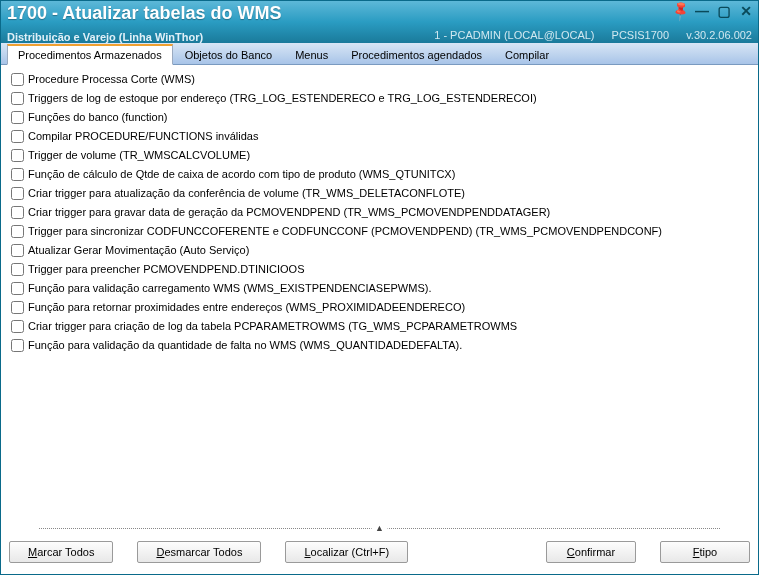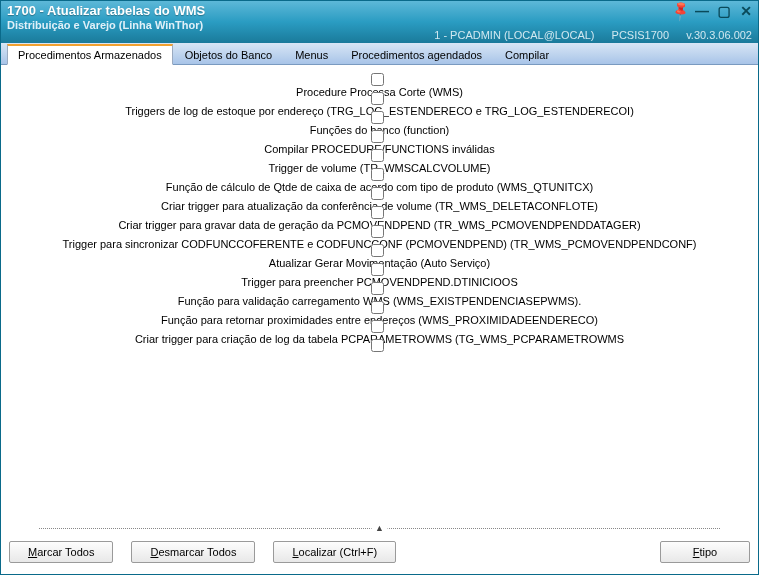--- a/index.html
+++ b/index.html
@@ -1,49 +1,49 @@
 <!DOCTYPE html>
 <html><head>
 <meta charset="utf-8">
 <style>
 * { box-sizing: border-box; margin: 0; padding: 0; }
 body { font-family: Tahoma, Arial, sans-serif; font-size: 11px; background: #fff; width: 759px; height: 575px; overflow: hidden; border: 1px solid #0a6a8a; }
 .titlebar { background: linear-gradient(to bottom, #5db8d8 0%, #2a9cc2 50%, #1a7a9a 100%); height: 42px; padding: 2px 6px; position: relative; }
-.title-main { color: #fff; font-size: 13px; font-weight: bold; text-shadow: 0 1px 1px rgba(0,0,0,0.3); }
-.title-sub { color: #e0f0f8; font-size: 11px; font-weight: bold; margin-top: 1px; }
+.title-main { color: #fff; font-size: 18px; font-weight: bold; text-shadow: 0 1px 1px rgba(0,0,0,0.3); }
+.title-sub { color: #e0f0f8; font-size: 11px; font-weight: bold; margin-top: 7px; }
 .title-right { position: absolute; right: 6px; bottom: 2px; color: #d0e8f0; font-size: 11px; }
 .title-right span { margin-left: 14px; }
 .window-controls { position: absolute; top: 2px; right: 4px; display: flex; gap: 6px; }
 .window-controls div { width: 16px; height: 14px; color: #0a4a5a; font-weight: bold; font-size: 14px; text-align: center; cursor: pointer; }
 .pin-icon { transform: rotate(-40deg); display: inline-block; }
 .tabbar { background: linear-gradient(to bottom, #d8e6f5, #a8c4e8); height: 22px; display: flex; align-items: flex-end; padding-left: 6px; border-bottom: 1px solid #7a9ac0; }
 .tab { padding: 3px 10px; font-size: 11px; color: #000; cursor: pointer; border: 1px solid transparent; border-bottom: none; margin-right: 1px; }
 .tab.active { background: #fff; border: 1px solid #9aaac0; border-bottom: 1px solid #fff; border-top: 2px solid #f0a030; margin-bottom: -1px; }
 .content { padding: 8px 10px; height: 458px; overflow: auto; }
-.check-row { display: flex; align-items: center; margin-bottom: 2px; height: 17px; flex-direction: column; }
+.check-row { display: flex; align-items: flex-start; margin-bottom: 2px; height: 17px; }
 .check-row input { margin-right: 4px; width: 13px; height: 13px; }
 .check-row label { font-size: 11px; color: #000; cursor: pointer; }
 .separator { height: 10px; position: relative; margin: 0 8px 4px 8px; }
 .sep-line { border-top: 1px dotted #888; position: absolute; top: 5px; left: 30px; right: 30px; }
 .sep-arrow { position: absolute; left: 50%; top: 0; transform: translateX(-50%); font-size: 9px; color: #444; background: #fff; padding: 0 4px; }
-.footer { padding: 4px 8px 8px 8px; display: flex; gap: 18px; align-items: center; }
+.footer { padding: 4px 8px 8px 8px; display: flex; gap: 24px; align-items: center; }
 .btn { background: linear-gradient(to bottom, #fdfdfd, #e8e8e8); border: 1px solid #9a9a9a; padding: 4px 18px; font-size: 11px; cursor: pointer; min-width: 90px; text-align: center; border-radius: 2px; }
 .footer-spacer { flex: 1; }
 .underline { text-decoration: underline; }
 </style>
 </head>
 <body>
 
 <div class="titlebar">
   <div class="title-main">1700 - Atualizar tabelas do WMS</div>
   <div class="title-sub">Distribuição e Varejo (Linha WinThor)</div>
   <div class="title-right">
     <span>1 - PCADMIN (LOCAL@LOCAL)</span>
     <span>PCSIS1700</span>
-    <span>v.30.3.06.002</span>
+    <span>v.30.2.06.002</span>
   </div>
   <div class="window-controls">
     <div><span class="pin-icon">📌</span></div>
     <div>—</div>
     <div>▢</div>
     <div>✕</div>
   </div>
 </div>
 
 <div class="tabbar" id="tabbar">
@@ -106,27 +106,29 @@
     <div class="check-row">
       <input type="checkbox" style="">
       <label>Função para retornar proximidades entre endereços (WMS_PROXIMIDADEENDERECO)</label>
     </div>
     <div class="check-row">
       <input type="checkbox" style="">
       <label>Criar trigger para criação de log da tabela PCPARAMETROWMS (TG_WMS_PCPARAMETROWMS</label>
     </div>
     <div class="check-row">
       <input type="checkbox" style="">
+      <label>Função para validação da quantidade de falta no WMS (WMS_QUANTIDADEDEFALTA).</label>
     </div>
   </div>
 
 <div class="separator">
   <div class="sep-line"></div>
   <div class="sep-arrow">▲</div>
 </div>
 
 <div class="footer">
   <button class="btn"><span class="underline">M</span><span>arcar Todos</span></button>
   <button class="btn"><span class="underline">D</span><span>esmarcar Todos</span></button>
   <button class="btn"><span class="underline">L</span><span>ocalizar (Ctrl+F)</span></button>
   <div class="footer-spacer"></div>
+  <button class="btn"><span class="underline">C</span><span>onfirmar</span></button>
   <button class="btn"><span class="underline">F</span><span>tipo</span></button>
 </div>
 
 </body></html>

